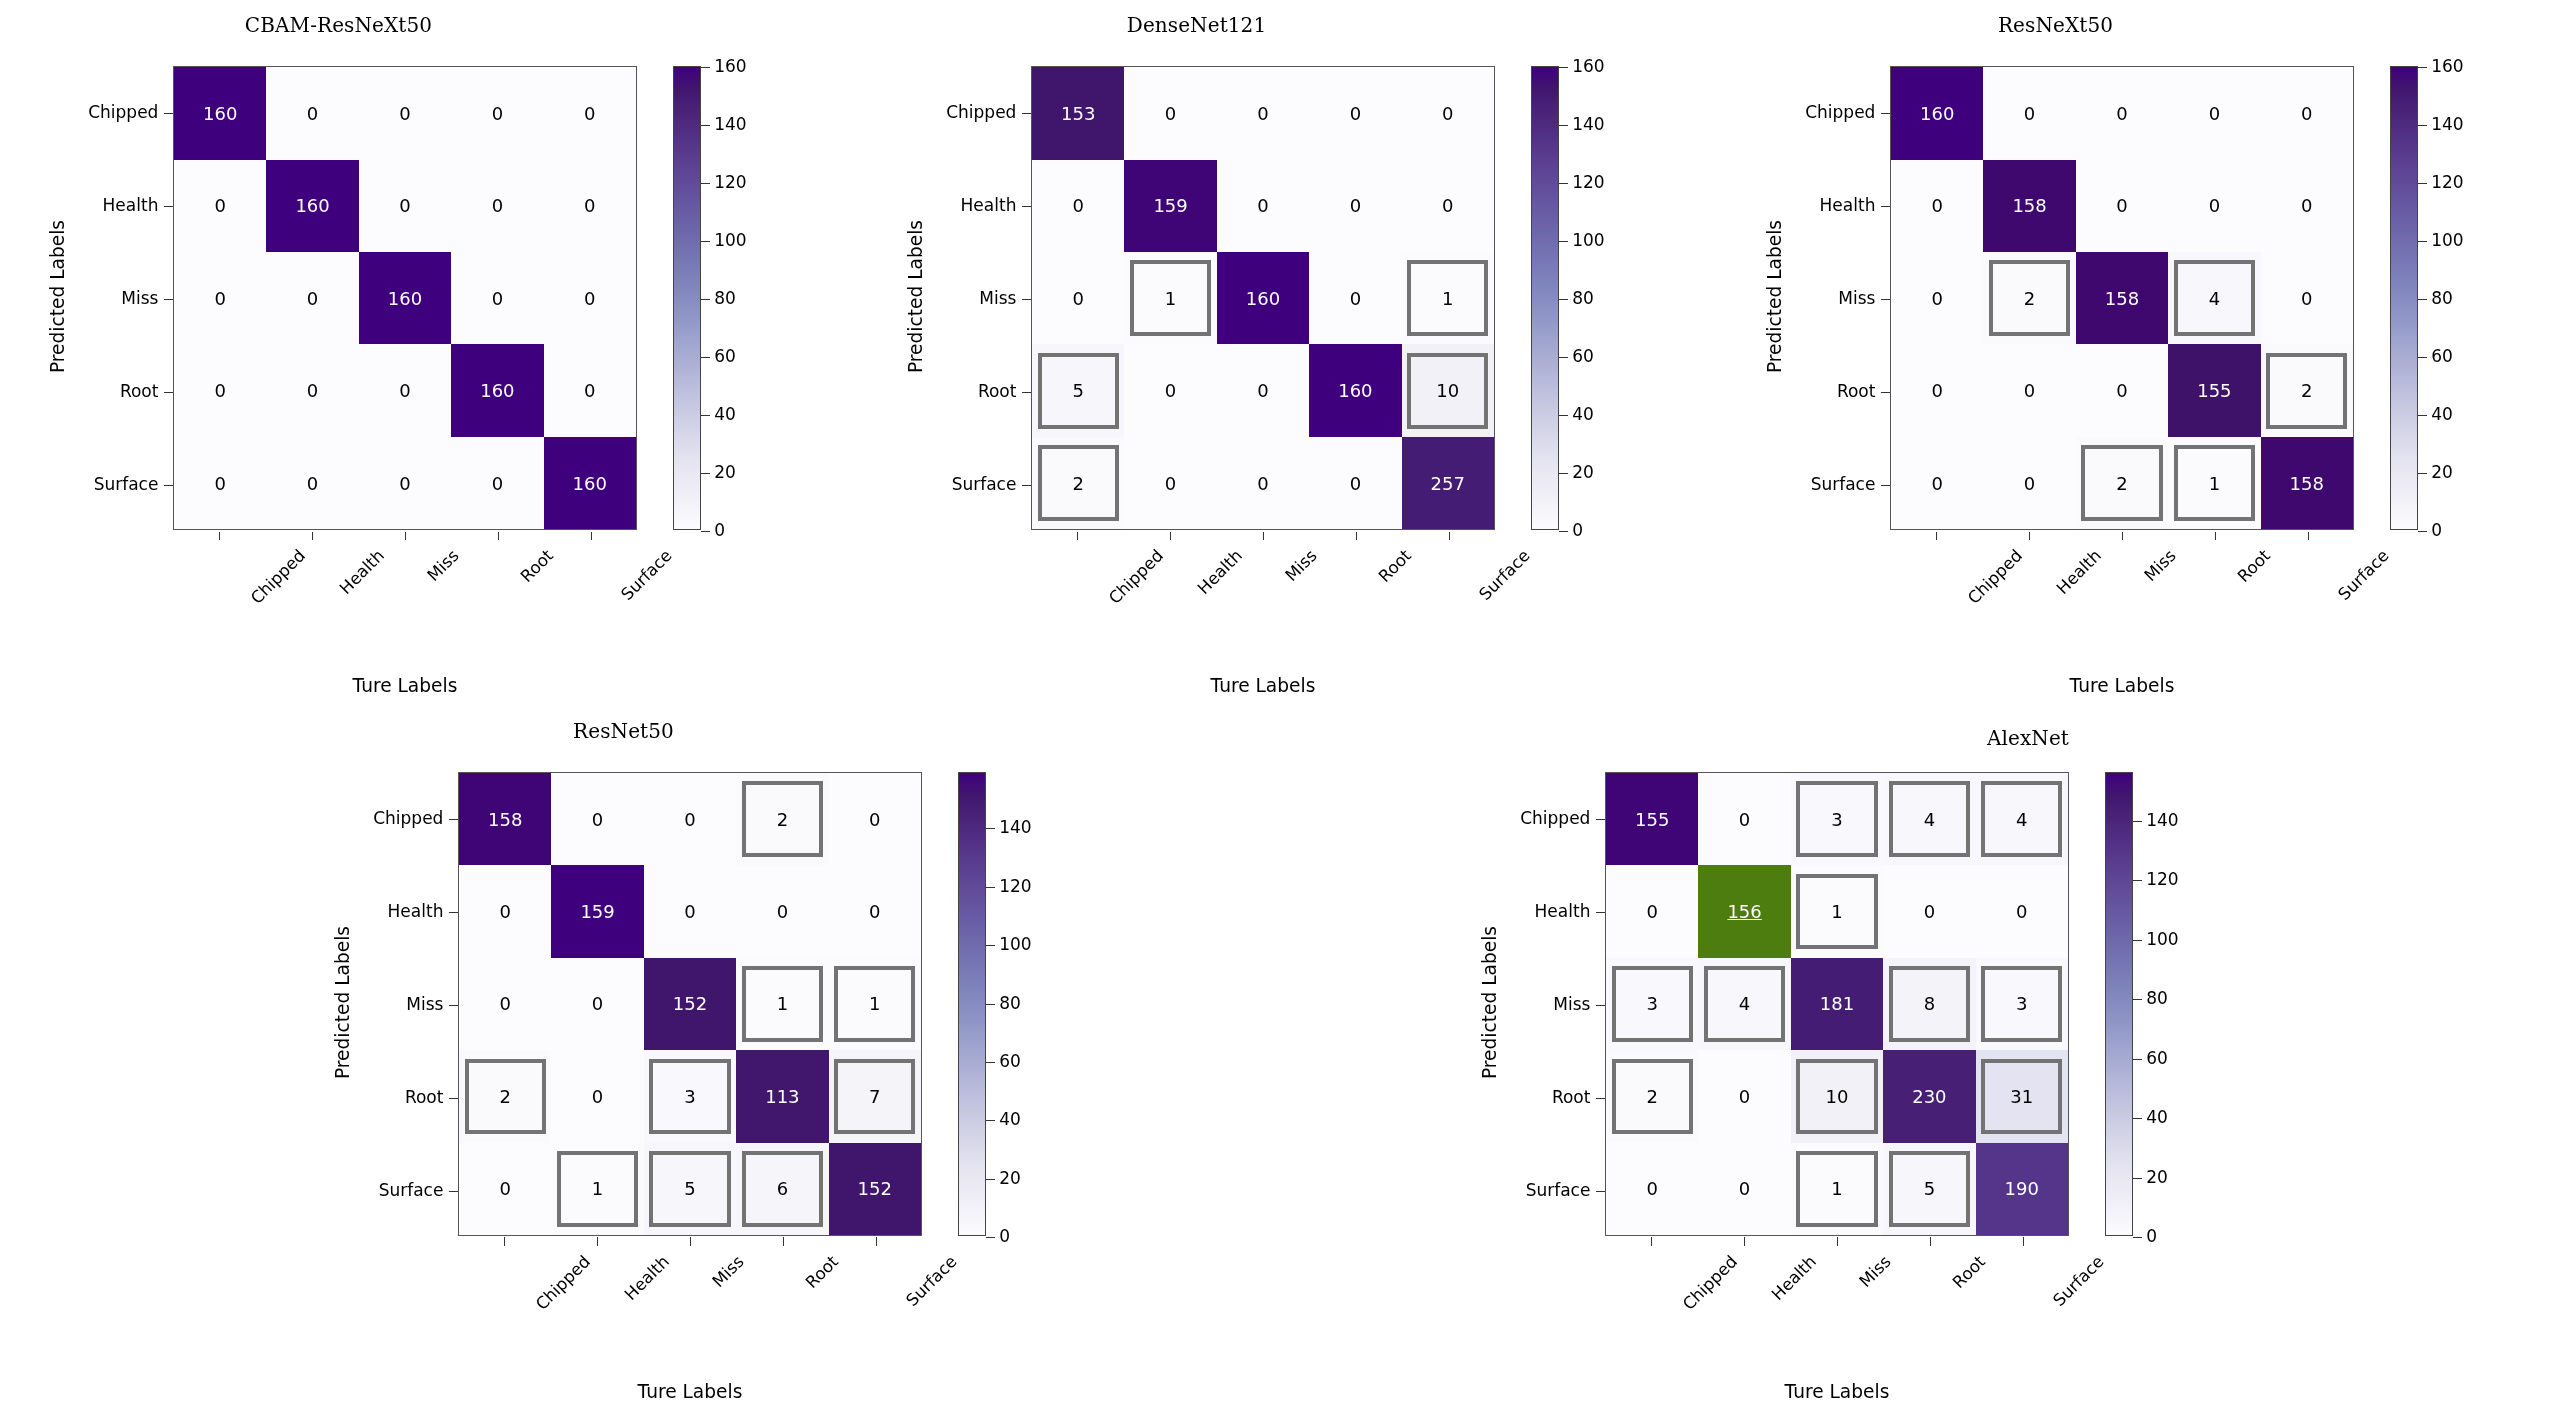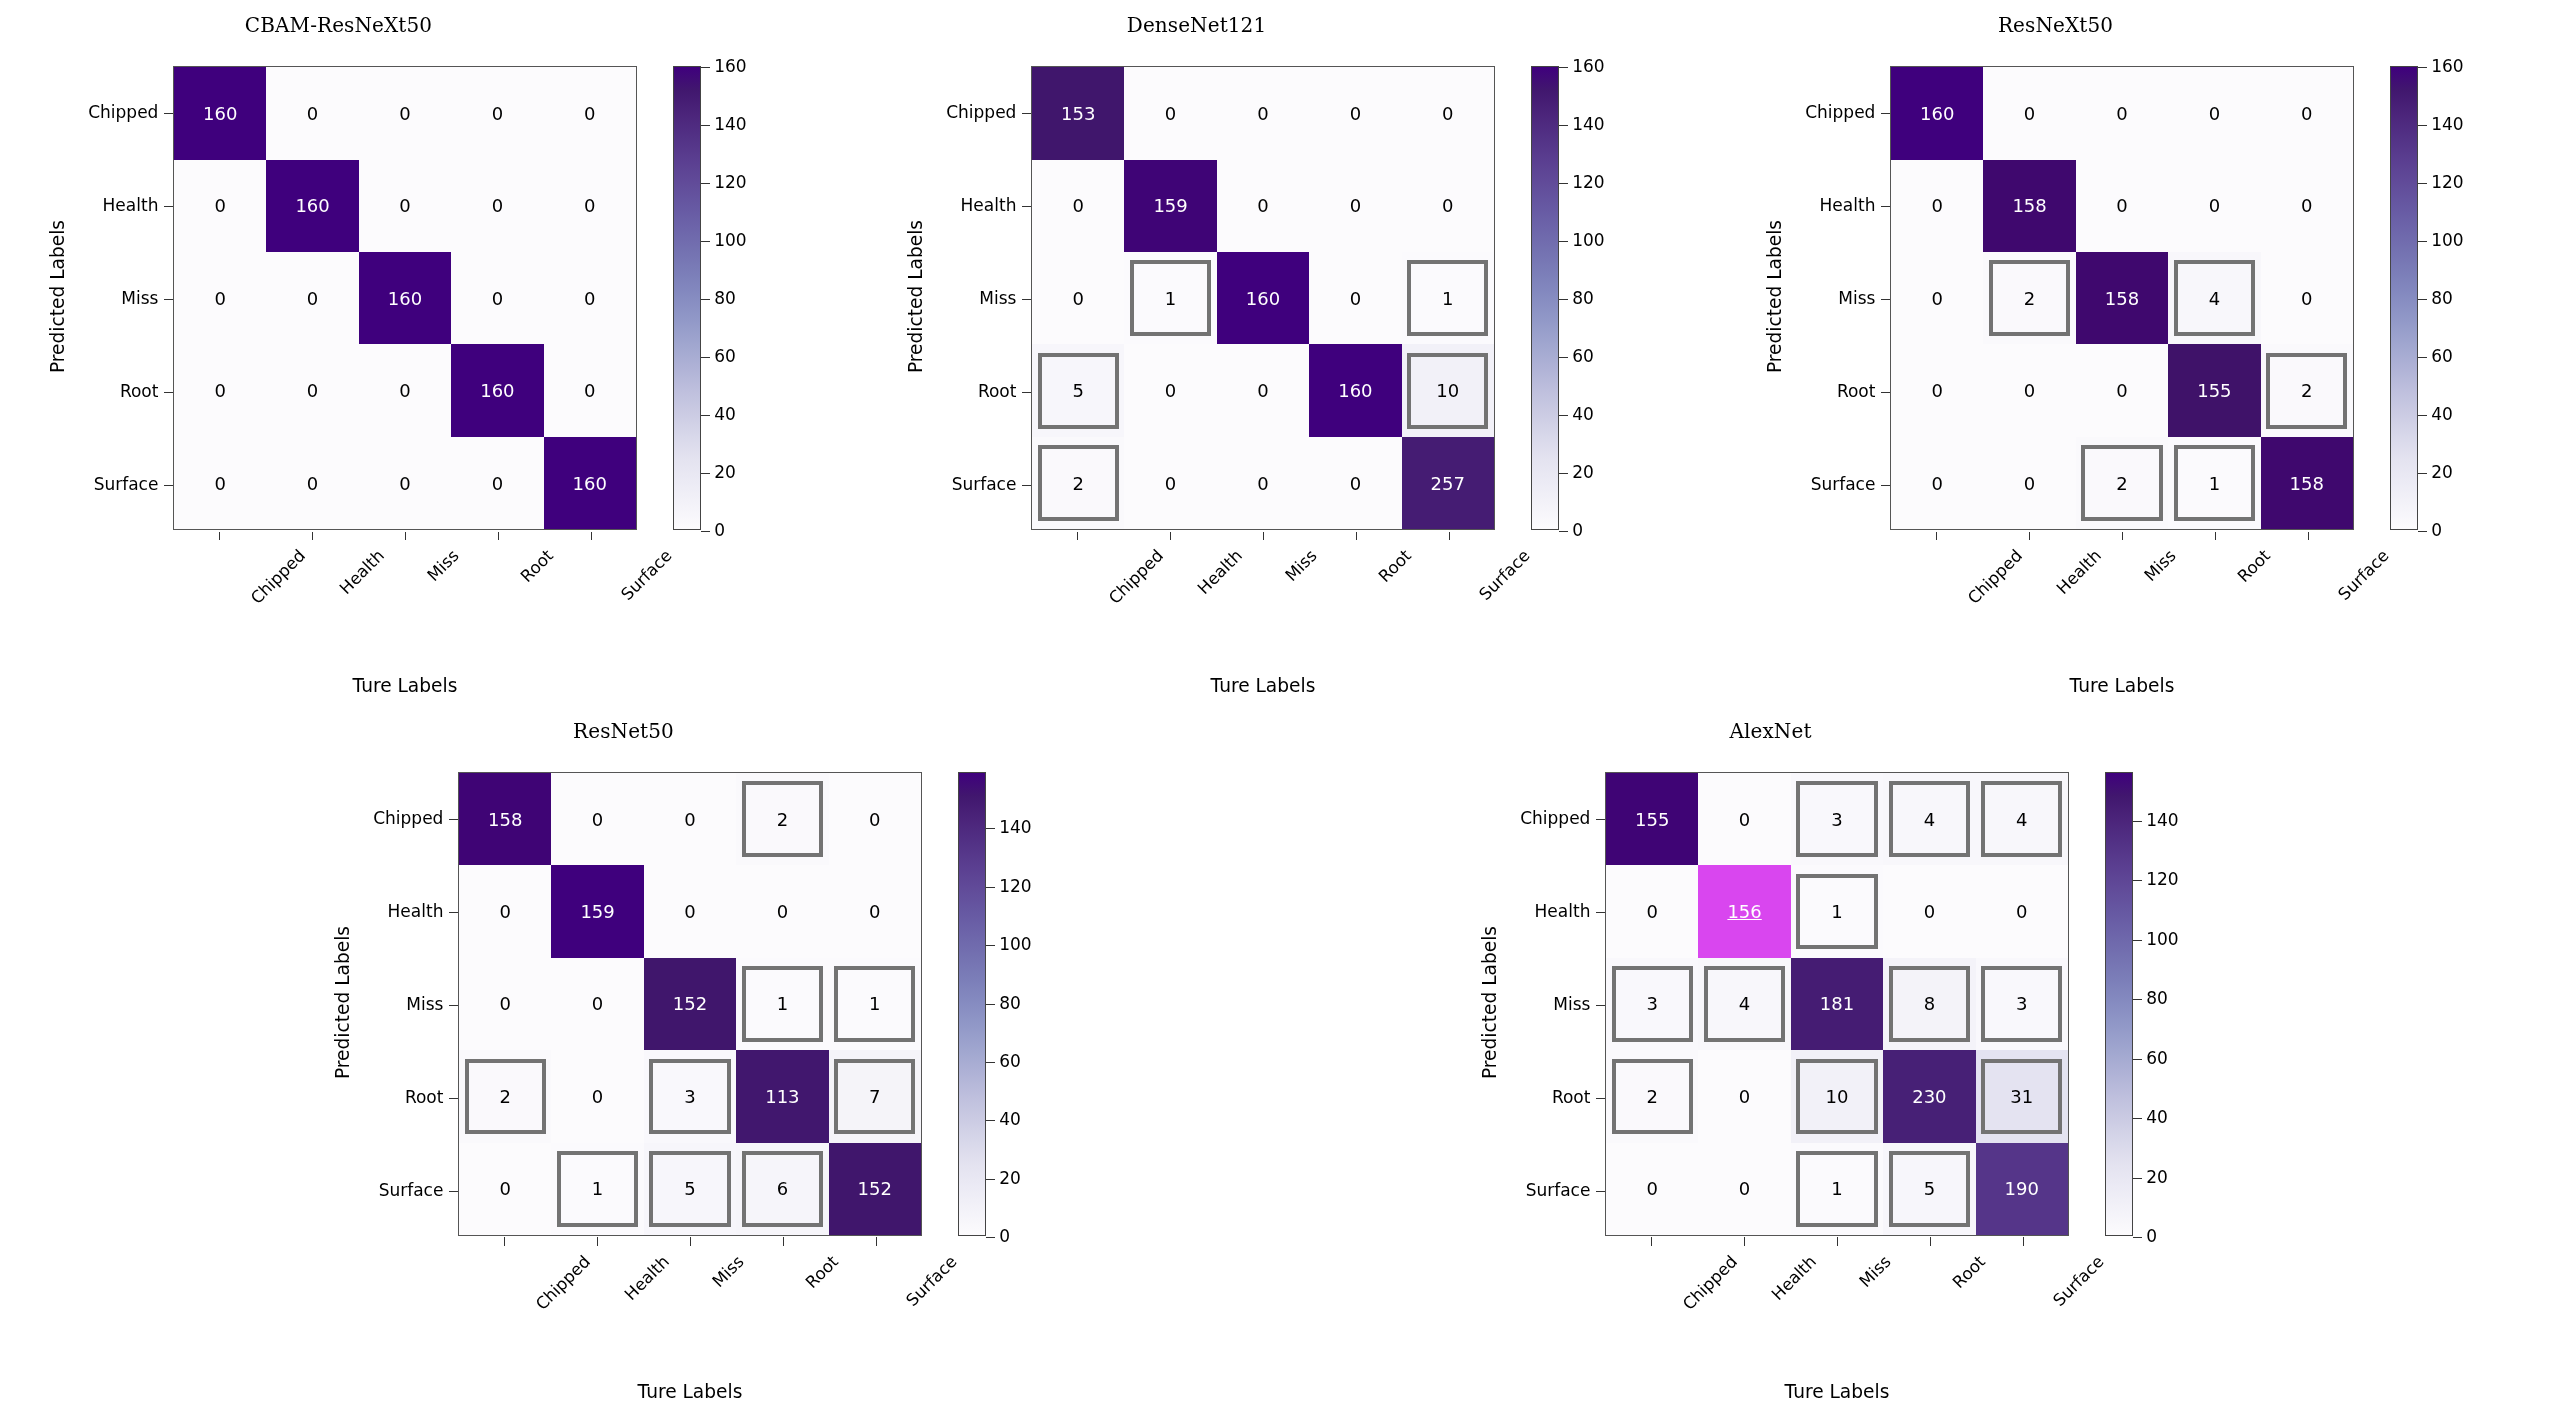--- a/index.html
+++ b/index.html
@@ -516,21 +516,21 @@
         <div class="cbar-tick" style="left: 0px; top: 406px;"><span class="tmark"></span><span>20</span></div>
         <div class="cbar-tick" style="left: 0px; top: 347px;"><span class="tmark"></span><span>40</span></div>
         <div class="cbar-tick" style="left: 0px; top: 289px;"><span class="tmark"></span><span>60</span></div>
         <div class="cbar-tick" style="left: 0px; top: 231px;"><span class="tmark"></span><span>80</span></div>
         <div class="cbar-tick" style="left: 0px; top: 172px;"><span class="tmark"></span><span>100</span></div>
         <div class="cbar-tick" style="left: 0px; top: 114px;"><span class="tmark"></span><span>120</span></div>
         <div class="cbar-tick" style="left: 0px; top: 55px;"><span class="tmark"></span><span>140</span></div>
       </div>
     </div>
     <div class="panel" style="left: 1472px; top: 719px; width: 780px; height: 683px;">
-      <div class="panel-title" style="top: 0px; left: 0px; width: 597px;">AlexNet</div>
+      <div class="panel-title" style="top: 7px; left: 0px; width: 597px; text-align: right;">AlexNet</div>
       <div class="matrix" style="left: 133px; top: 53px; width: 464px; height: 464px;">
         <div class="cell dark" style="background: rgb(63, 4, 117);">
           <span class="val">155</span>
         </div>
         <div class="cell" style="background: rgb(252, 251, 253);">
           <span class="val">0</span>
         </div>
         <div class="cell" style="background: rgb(249, 248, 252);">
           <span class="hl"></span>
           <span class="val">3</span>
@@ -539,21 +539,21 @@
           <span class="hl"></span>
           <span class="val">4</span>
         </div>
         <div class="cell" style="background: rgb(248, 247, 251);">
           <span class="hl"></span>
           <span class="val">4</span>
         </div>
         <div class="cell" style="background: rgb(252, 251, 253);">
           <span class="val">0</span>
         </div>
-        <div class="cell dark" style="background: #d946ef; text-decoration: underline;">
+        <div class="cell dark" style="background: #4d7c0f; text-decoration: underline;">
           <span class="val">156</span>
         </div>
         <div class="cell" style="background: rgb(251, 250, 253);">
           <span class="hl"></span>
           <span class="val">1</span>
         </div>
         <div class="cell" style="background: rgb(252, 251, 253);">
           <span class="val">0</span>
         </div>
         <div class="cell" style="background: rgb(252, 251, 253);">

